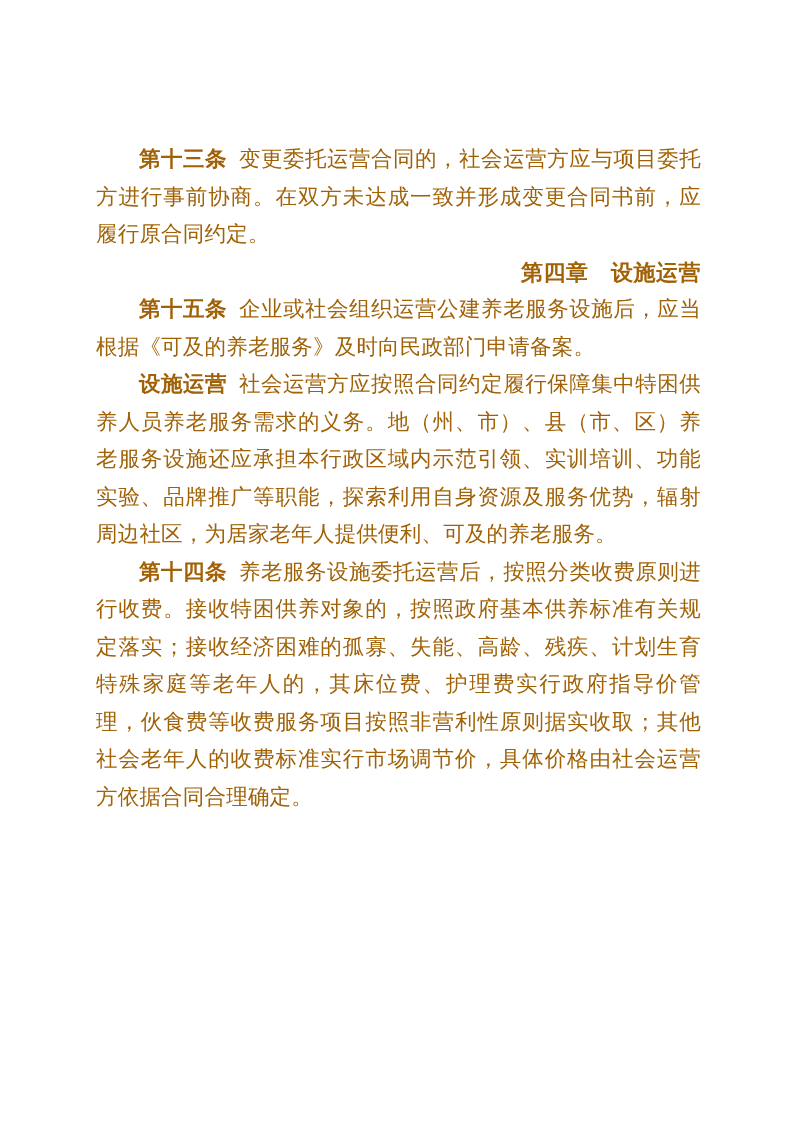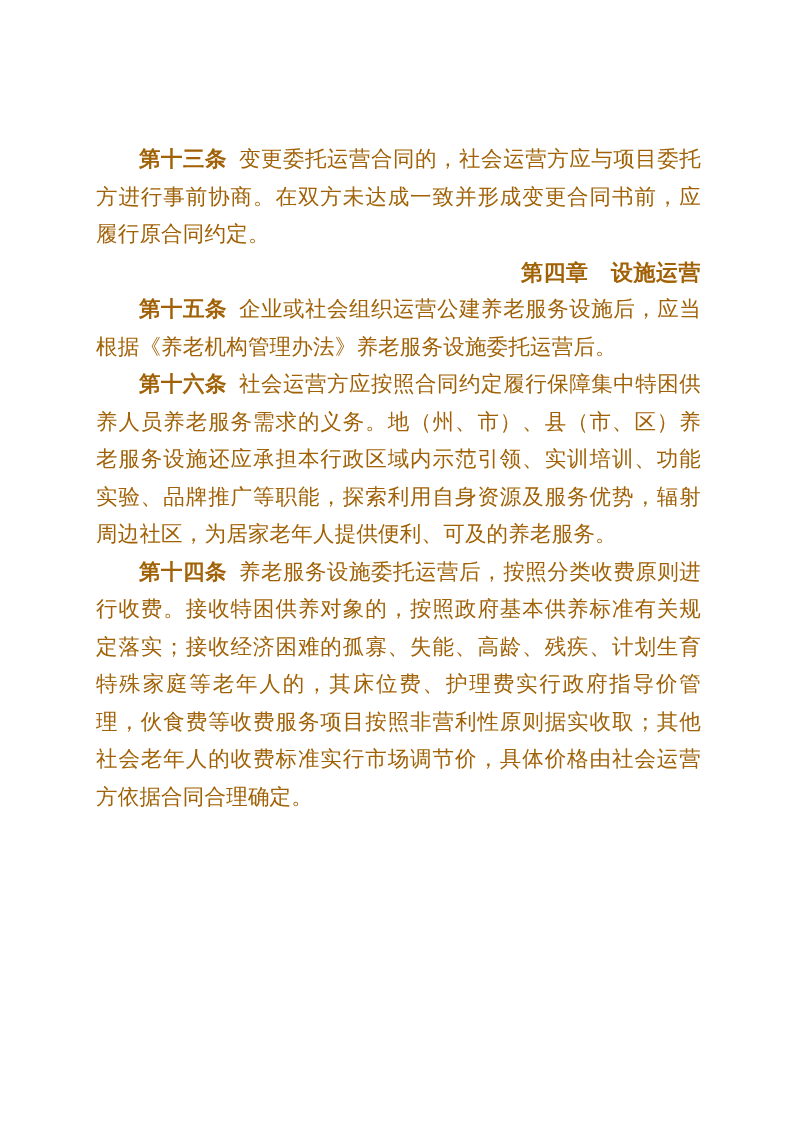--- a/index.html
+++ b/index.html
@@ -48,20 +48,20 @@
 <body>
 
 <div class="page">
   <div class="content">
 
     <p class="para"><span class="art-num">第十三条</span><span class="art-text">变更委托运营合同的，社会运营方应与项目委托方进行事前协商。在双方未达成一致并形成变更合同书前，应履行原合同约定。</span></p>
 
 
     <h2 class="chapter">第四章　设施运营</h2>
 
-    <p class="para"><span class="art-num">第十五条</span><span class="art-text">企业或社会组织运营公建养老服务设施后，应当根据《养老机构管理办法》养老服务设施委托运营后。</span></p>
+    <p class="para"><span class="art-num">第十五条</span><span class="art-text">企业或社会组织运营公建养老服务设施后，应当根据《可及的养老服务》及时向民政部门申请备案。</span></p>
 
-    <p class="para"><span class="art-num">第十六条</span><span class="art-text">社会运营方应按照合同约定履行保障集中特困供养人员养老服务需求的义务。地（州、市）、县（市、区）养老服务设施还应承担本行政区域内示范引领、实训培训、功能实验、品牌推广等职能，探索利用自身资源及服务优势，辐射周边社区，为居家老年人提供便利、可及的养老服务。</span></p>
+    <p class="para"><span class="art-num">设施运营</span><span class="art-text">社会运营方应按照合同约定履行保障集中特困供养人员养老服务需求的义务。地（州、市）、县（市、区）养老服务设施还应承担本行政区域内示范引领、实训培训、功能实验、品牌推广等职能，探索利用自身资源及服务优势，辐射周边社区，为居家老年人提供便利、可及的养老服务。</span></p>
 
     <p class="para"><span class="art-num">第十四条</span><span class="art-text">养老服务设施委托运营后，按照分类收费原则进行收费。接收特困供养对象的，按照政府基本供养标准有关规定落实；接收经济困难的孤寡、失能、高龄、残疾、计划生育特殊家庭等老年人的，其床位费、护理费实行政府指导价管理，伙食费等收费服务项目按照非营利性原则据实收取；其他社会老年人的收费标准实行市场调节价，具体价格由社会运营方依据合同合理确定。</span></p>
 
   </div>
 </div>
 
 </body></html>

